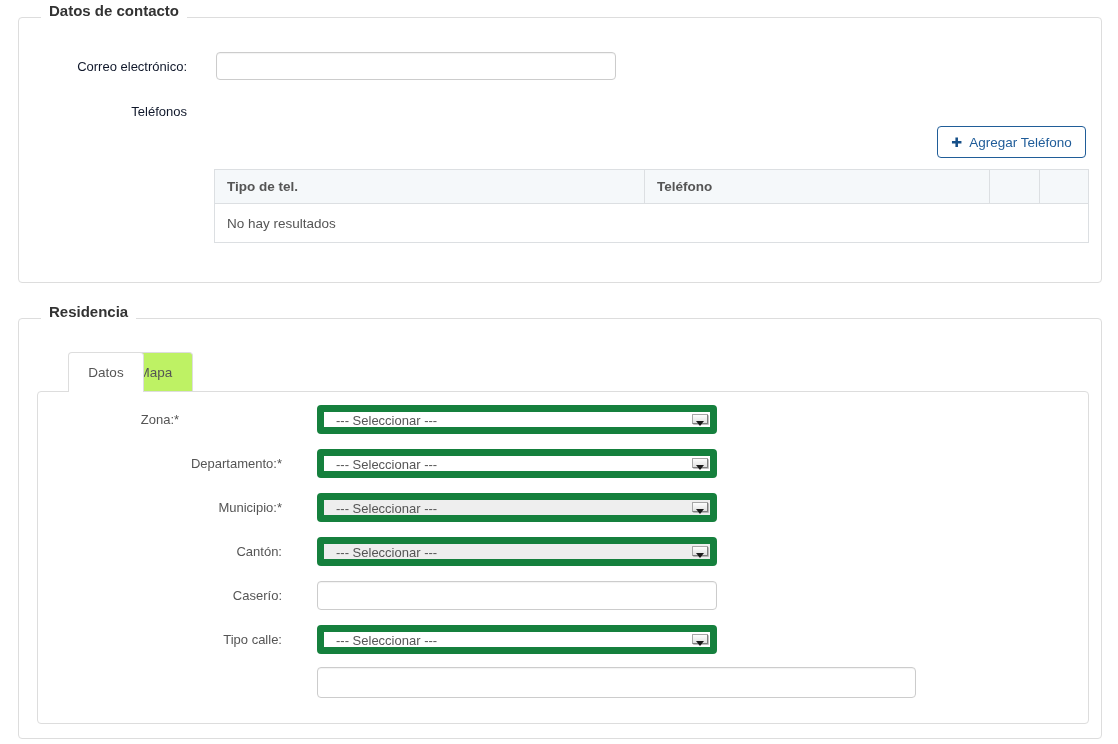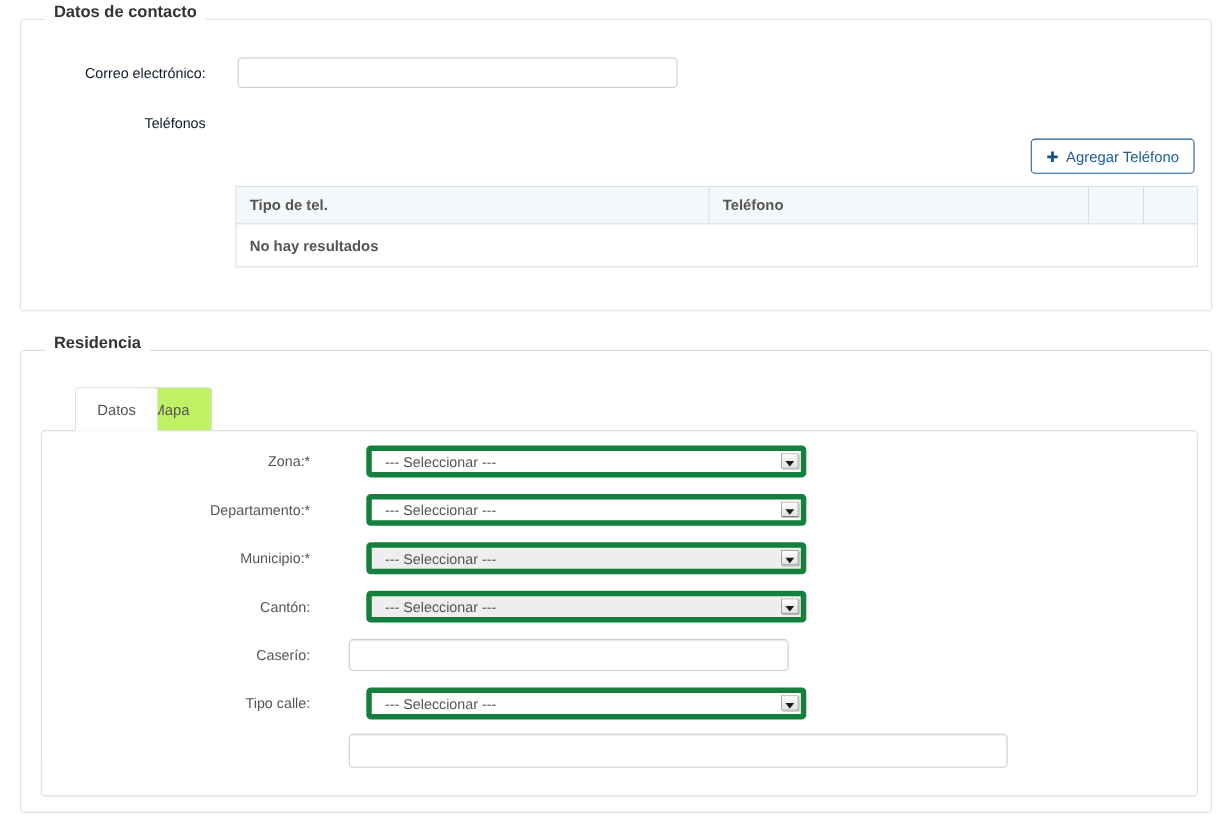--- a/index.html
+++ b/index.html
@@ -29,52 +29,52 @@
                background: #fff; border: 1px solid #205d98; border-radius: 4px; cursor: pointer;
                display: flex; align-items: center; justify-content: center; gap: 7px;
                font-family: "Liberation Sans", sans-serif; font-size: 13.5px; color: #1f5c99; }
   #add-phone .plus { color: #164f88; font-size: 13px; line-height: 13px; }
 
   #phones-table { position: absolute; left: 195px; top: 151px; width: 874px;
                   border-collapse: collapse; table-layout: fixed; font-size: 13.5px; }
   #phones-table th { height: 34px; padding: 0 12px; text-align: left; font-weight: bold;
                      color: #555; background: #f5f8fa; border: 1px solid #dcdfe2; }
   #phones-table td { height: 39px; padding: 0 12px; color: #555; background: #fff;
-                     border: 1px solid #dcdfe2; font-weight: bold; }
+                     border: 1px solid #dcdfe2; }
   .c1 { width: 430px; } .c2 { width: 345px; } .c3 { width: 50px; } .c4 { width: 49px; }
 
   .tab { position: absolute; top: 33px; height: 39px; border: 1px solid #ddd; border-bottom: none;
          border-radius: 4px 4px 0 0; display: flex; align-items: center; justify-content: center;
          font-size: 13.5px; color: #555; cursor: pointer; background: #bef264; }
   #tab-datos { left: 15px; width: 76px; background: #fff; height: 40px; z-index: 2; margin-left: 34px; }
   #tab-mapa  { left: 99px; width: 75px; }
 
   .panel { position: absolute; left: 18px; top: 72px; width: 1052px; height: 333px;
            border: 1px solid #ddd; border-radius: 4px; background: #fff; }
 
   .plbl { position: absolute; left: 0; width: 244px; text-align: right; font-size: 13px;
           color: #555; line-height: 16px; white-space: nowrap; }
 
   .pinput { position: absolute; left: 279px; width: 400px; height: 29px; }
 
-  .select { position: absolute; left: 295px; width: 400px; height: 29px; background: #fff;
-            border: 5px solid #15803d; border-radius: 4px; cursor: pointer; text-align: center; }
+  .select { position: absolute; left: 279px; width: 400px; height: 29px; background: #fff;
+            border: 7px solid #15803d; border-radius: 4px; cursor: pointer; text-align: center; }
   .select.disabled { background: #eee; }
   .select .val { position: absolute; left: 12px; top: 50%; transform: translateY(-50%);
                  font-size: 13px; color: #555; white-space: nowrap; }
   .sel-btn { position: absolute; top: 2px; right: 2px; bottom: 3px; width: 16px;
              background: linear-gradient(180deg, #fdfdfd, #e2e2e2); border: 1px solid #a6a6a6;
              border-right-color: #7f7f7f; border-bottom-color: #7f7f7f; border-radius: 1px;
              box-shadow: 1px 1px 0 rgba(120,120,120,0.45); }
   .tri { position: absolute; top: 6px; left: 50%; margin-left: -4px; width: 0; height: 0;
          border-left: 4px solid transparent; border-right: 4px solid transparent;
          border-top: 5px solid #1a1a1a; }
 
   
-  #row1-ctl { top: 13px; }  #row1-lbl { top: 20px; }
+  #row1-ctl { top: 13px; }  #row1-lbl { top: 20px; text-align: center; }
   #row2-ctl { top: 57px; }  #row2-lbl { top: 64px; }
   #row3-ctl { top: 101px; } #row3-lbl { top: 108px; }
   #row4-ctl { top: 145px; } #row4-lbl { top: 152px; }
   #row5-ctl { top: 189px; } #row5-lbl { top: 196px; }
   #row6-ctl { top: 233px; } #row6-lbl { top: 240px; }
   #row7-ctl { top: 275px; height: 31px; width: 599px; } #row7-lbl { top: 283px; }
 </style>
 </head>
 <body>
 

